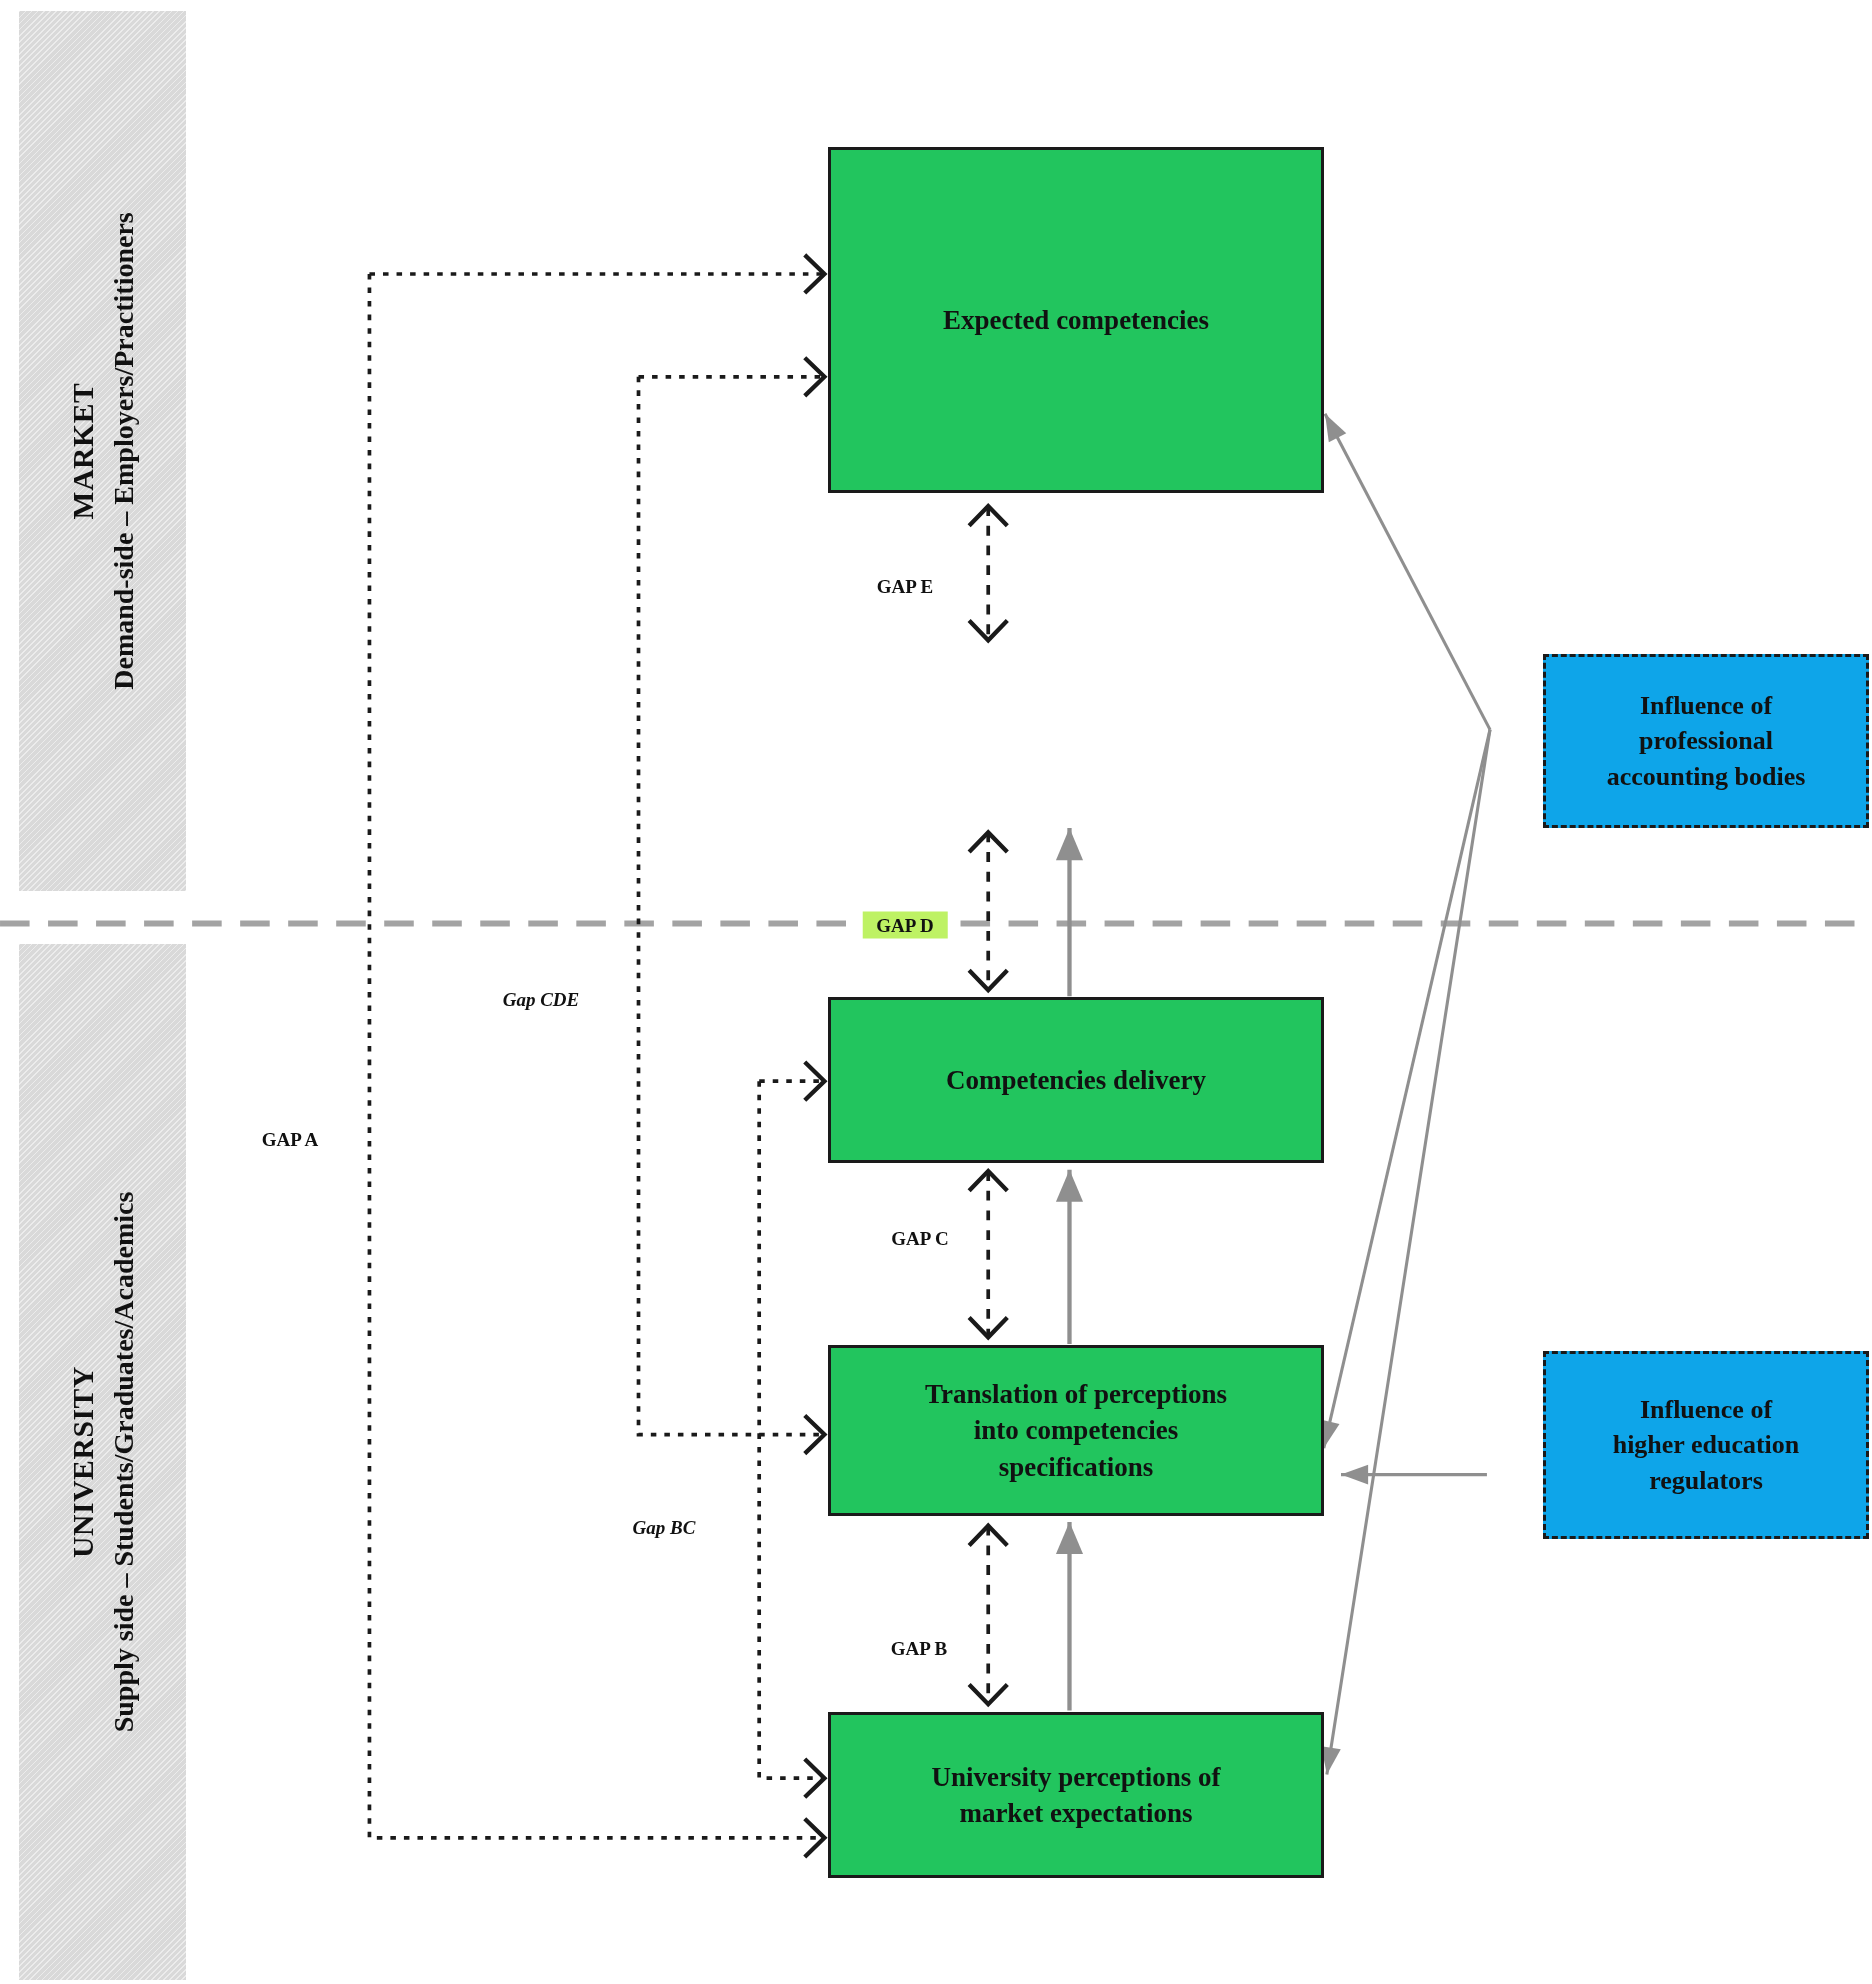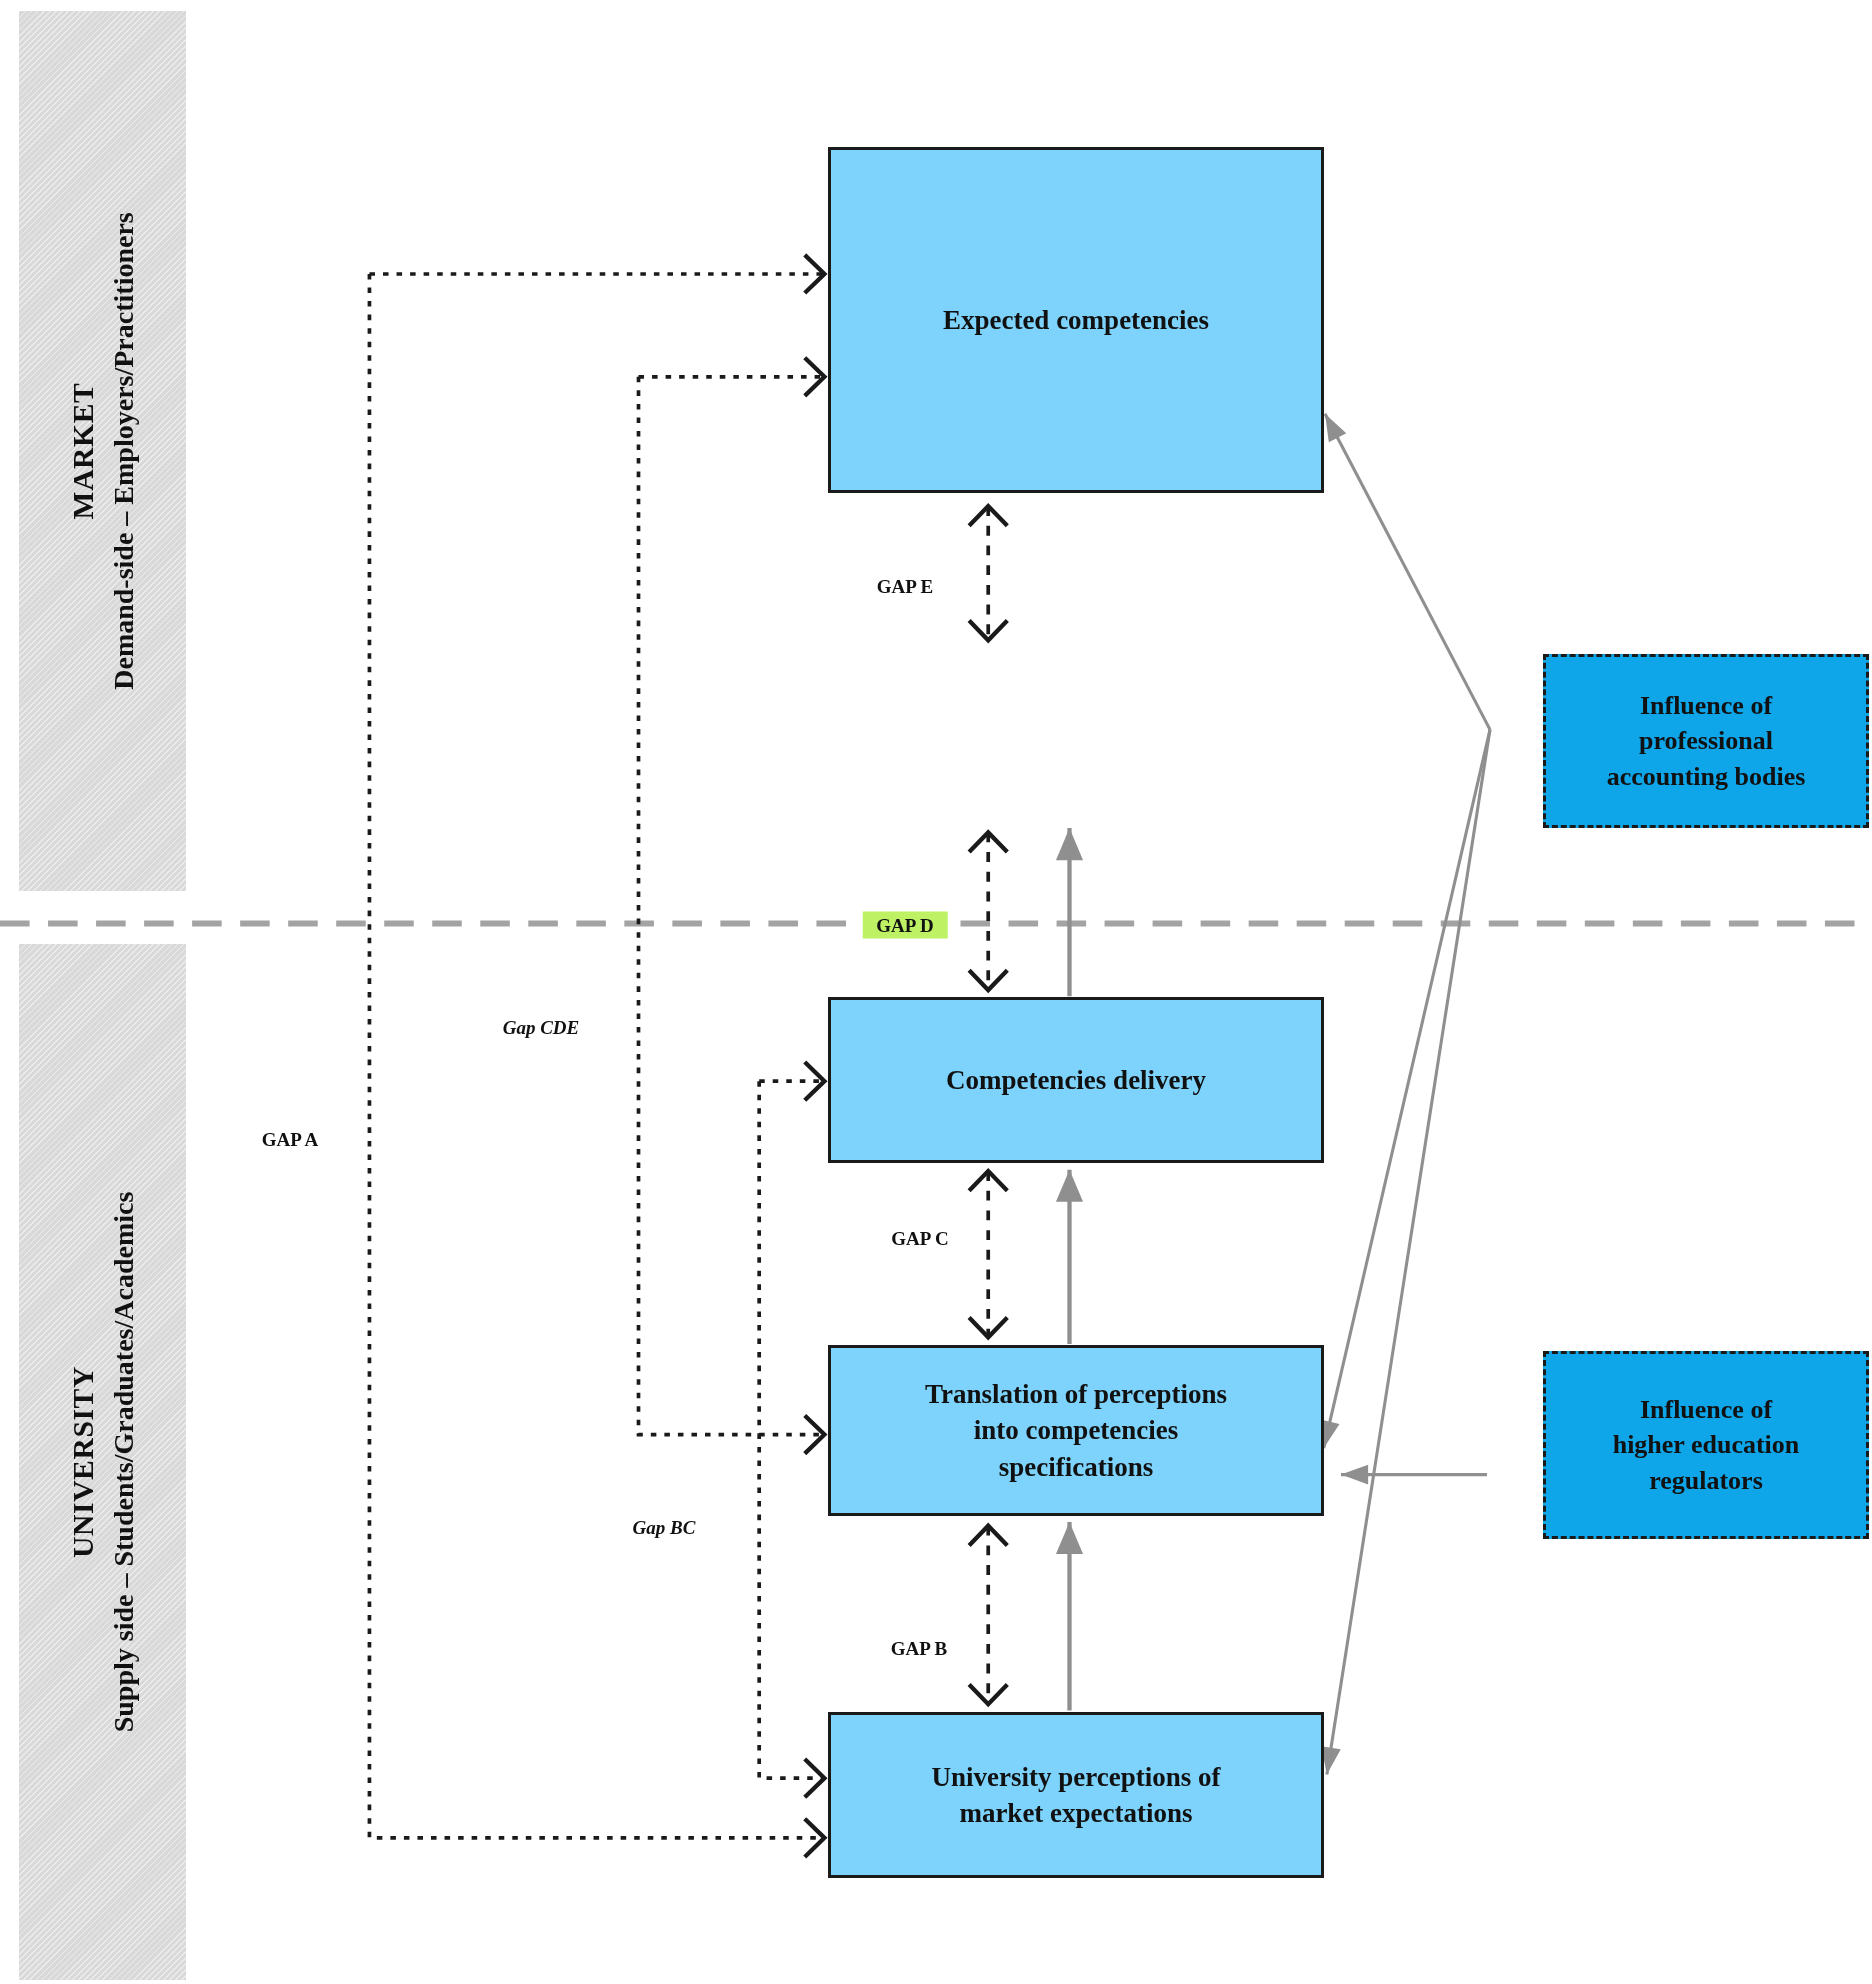--- a/index.html
+++ b/index.html
@@ -27,21 +27,21 @@
     justify-content: center;
     gap: 8.6px;
     white-space: nowrap;
   }
   .sidebar-title  { font-size: 29.6px; font-weight: bold; letter-spacing: 0.6px; }
   .sidebar-sub    { font-size: 28px; font-weight: bold; }
   .node {
     position: absolute;
     left: 828px;
     width: 496px;
-    background: #7dd3fc;
+    background: #22c55e;
     border: 3.7px solid #1a1a1a;
     display: flex;
     align-items: center;
     justify-content: center;
     text-align: center;
     font-weight: bold;
     font-size: 27px;
     line-height: 1.35;
     white-space: pre-line;
     box-sizing: border-box;
@@ -162,17 +162,17 @@
     <span>Influence of
 higher education
 regulators</span>
   </div>
 
   <div class="gap-label" style="left:905px; top:587px;">GAP E</div>
   <div class="gap-label on-divider" style="left:905px; top:925px;">GAP D</div>
   <div class="gap-label" style="left:920px; top:1239px;">GAP C</div>
   <div class="gap-label" style="left:919px; top:1649px;">GAP B</div>
   <div class="gap-label" style="left:290px; top:1140px;">GAP A</div>
-  <div class="gap-label italic" style="left:541px; top:1000px;margin-top:28px;">Gap CDE</div>
+  <div class="gap-label italic" style="left:541px; top:1000px;">Gap CDE</div>
   <div class="gap-label italic" style="left:664px; top:1528px;">Gap BC</div>
 
 </div>
 
 
 </body></html>

